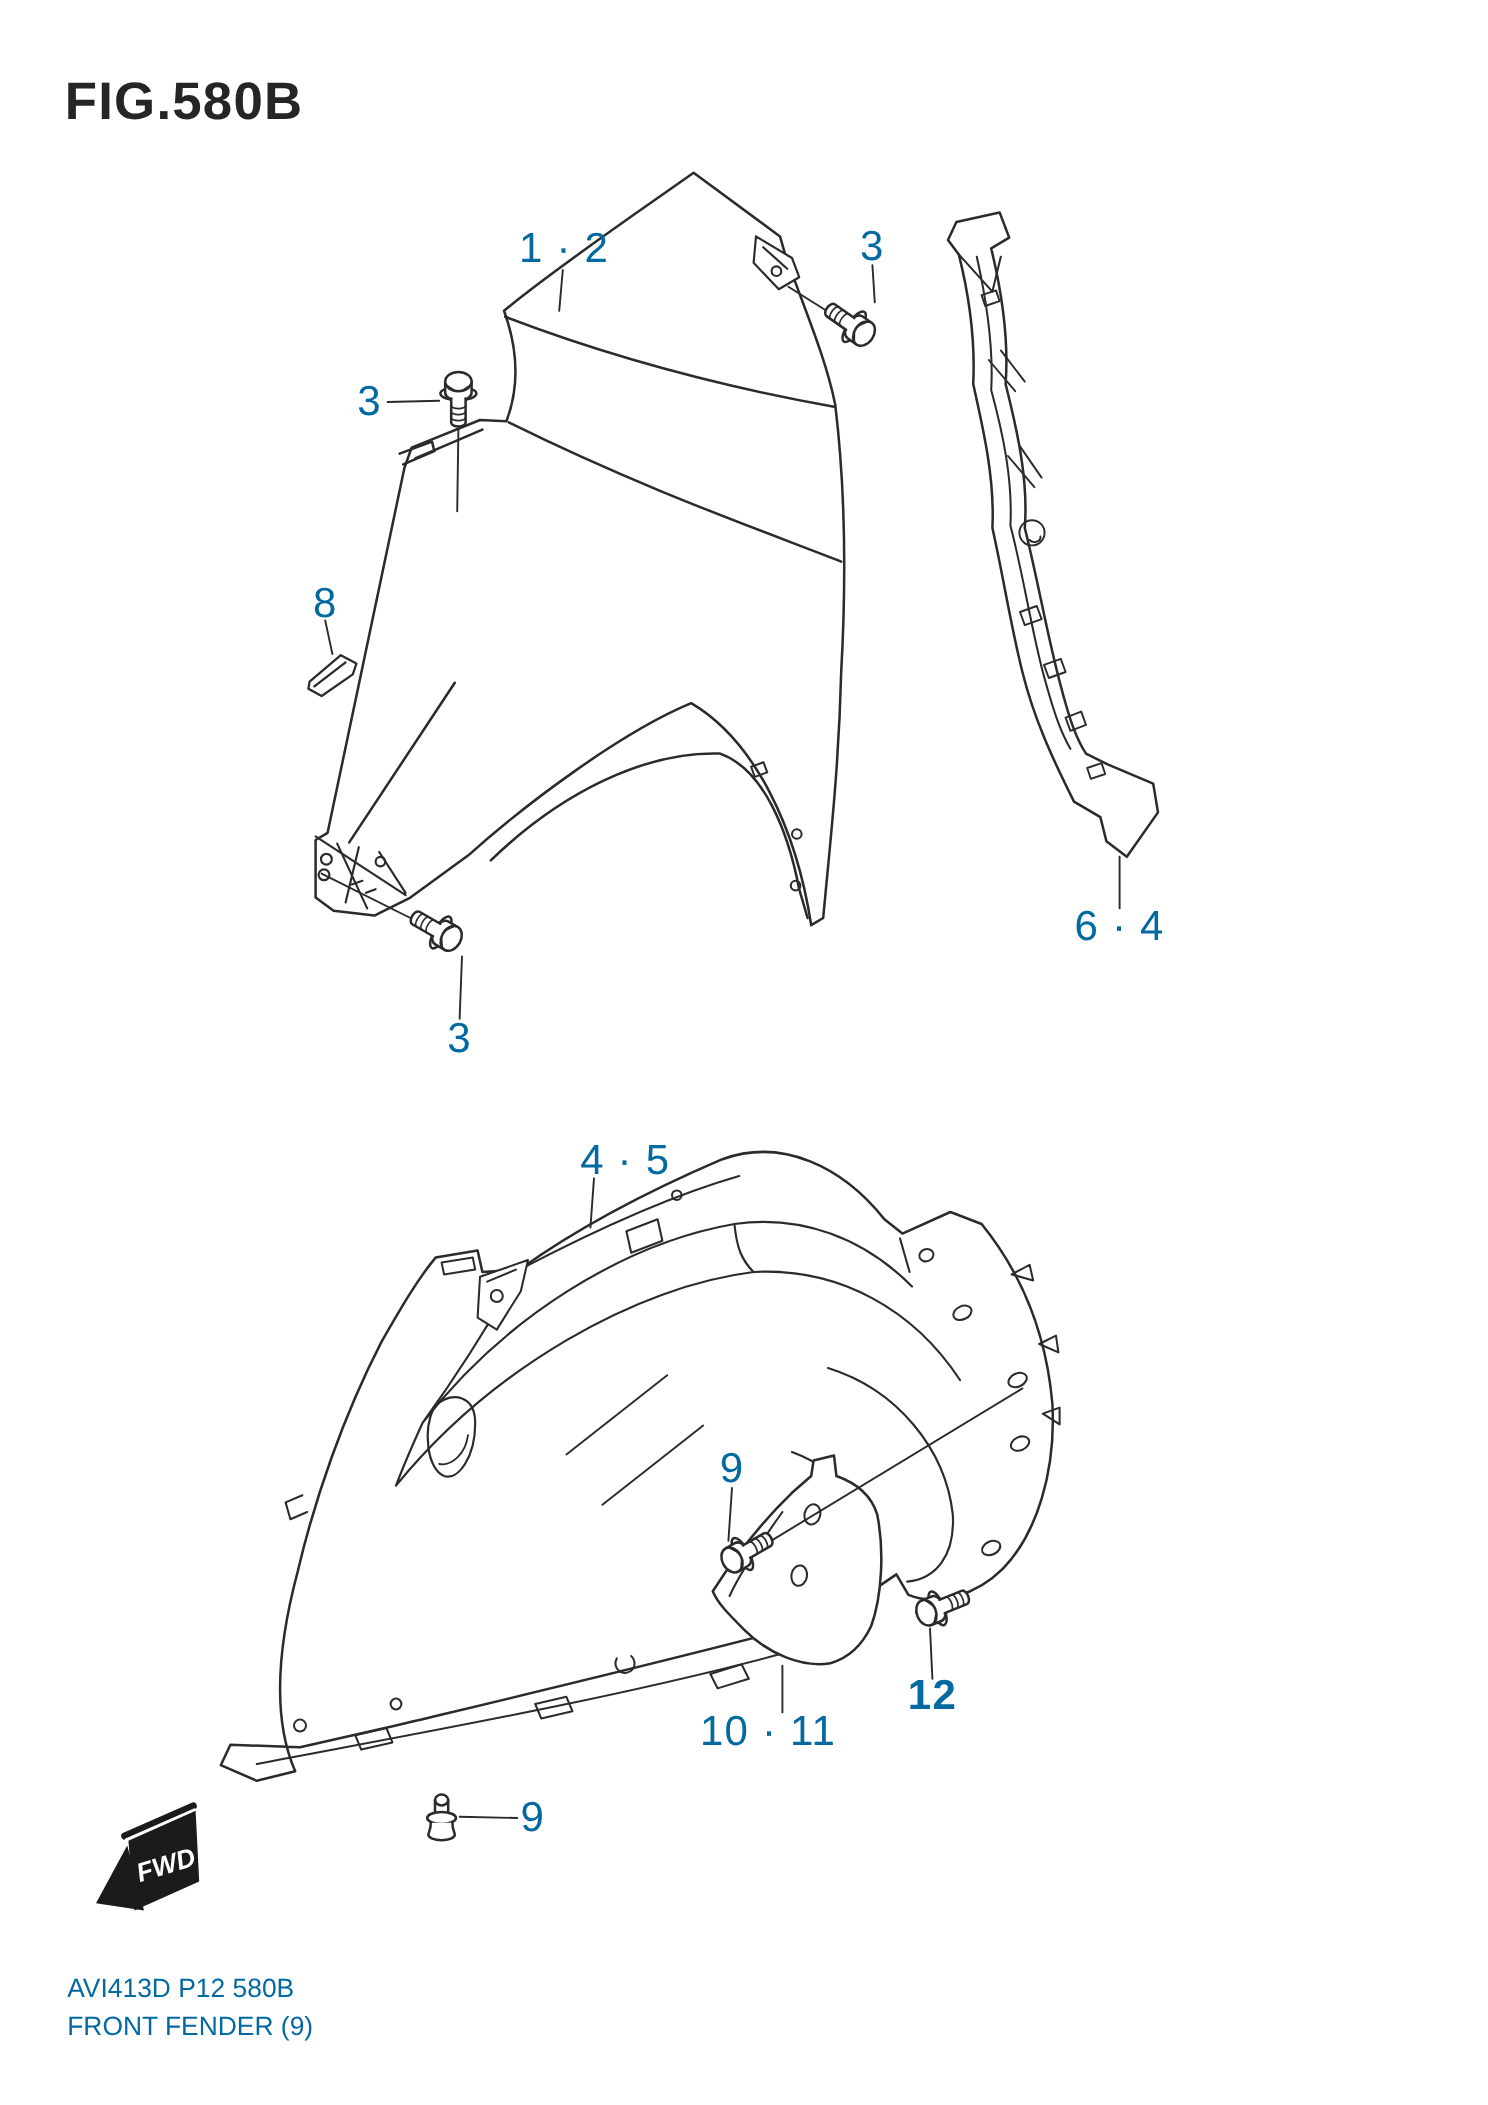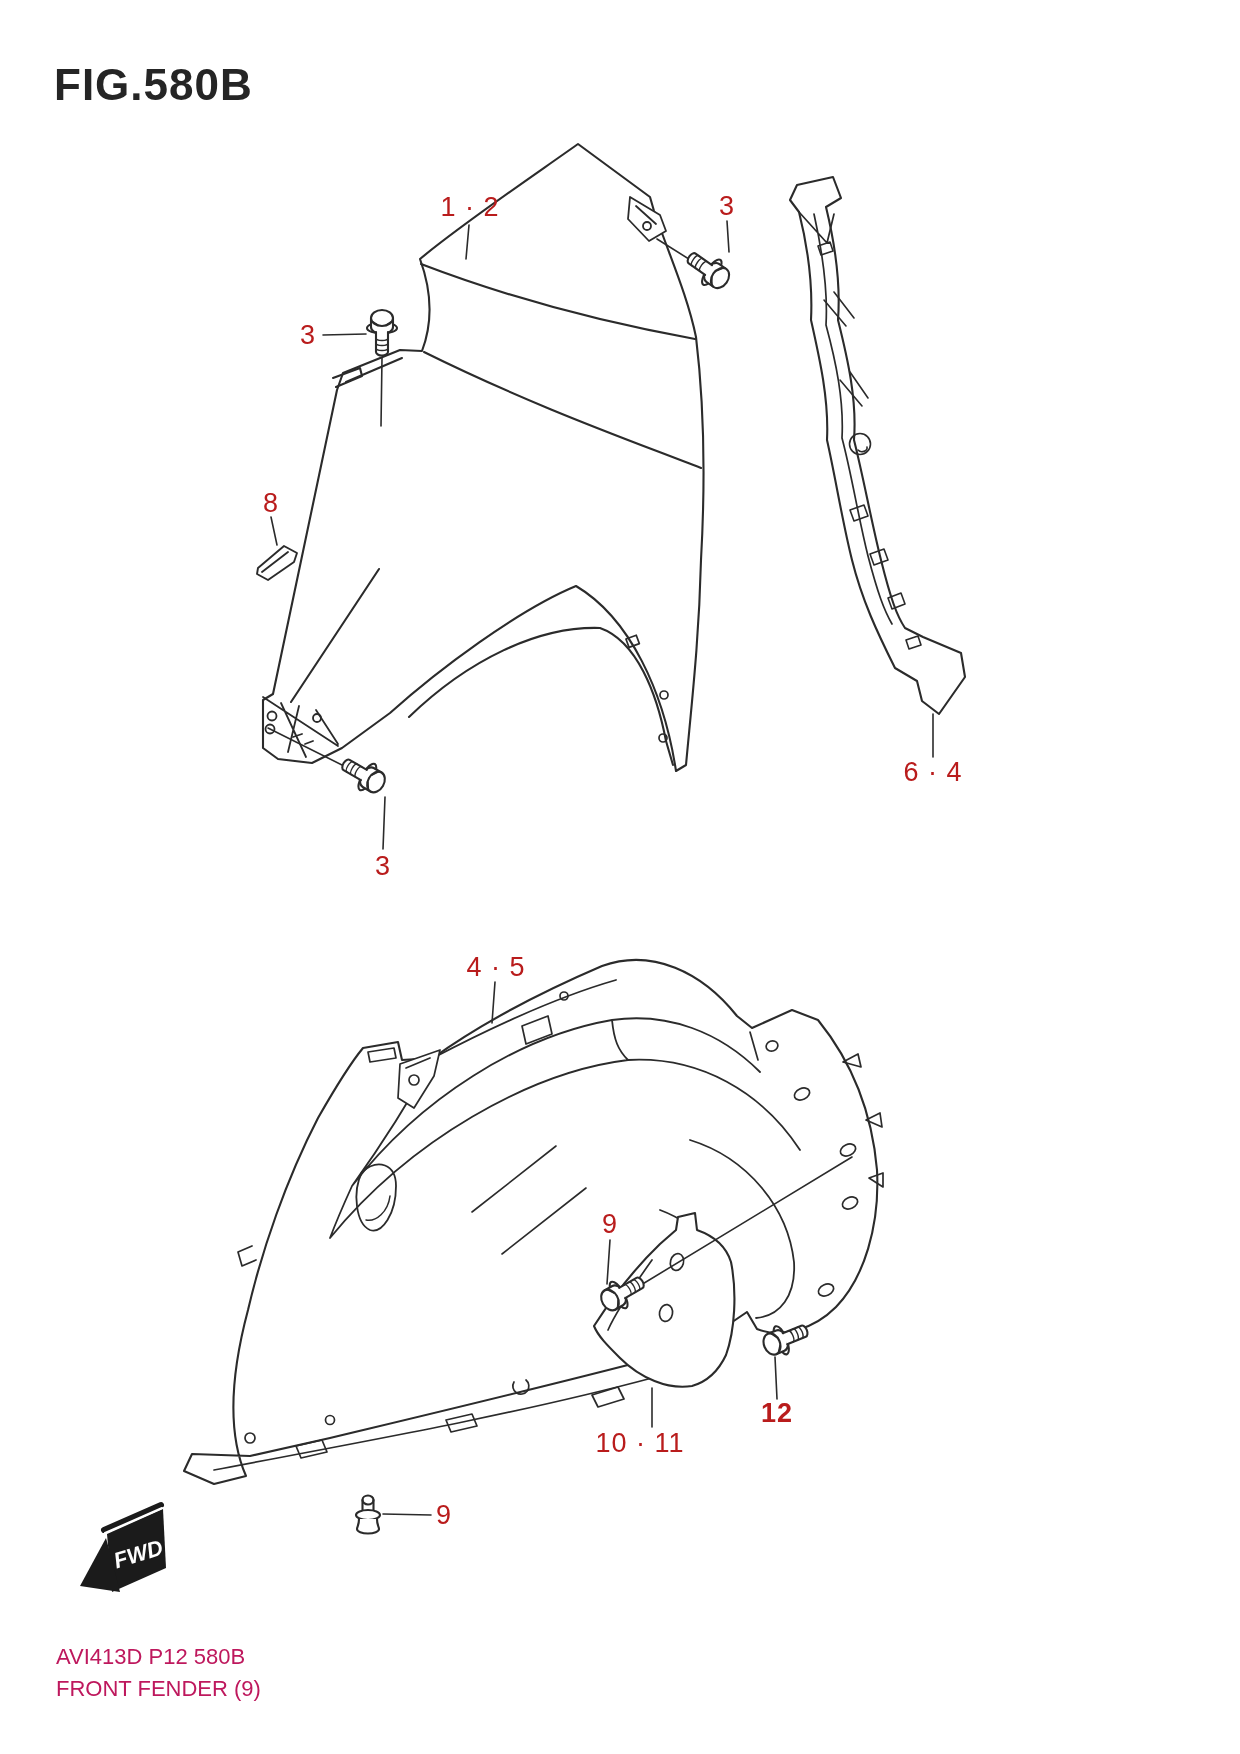--- a/index.html
+++ b/index.html
@@ -1,34 +1,34 @@
 <!DOCTYPE html>
 <html><head>
 <meta charset="utf-8">
 <style>
   html,body{margin:0;padding:0;background:#ffffff;}
   #page{position:relative;width:1240px;height:1754px;background:#ffffff;overflow:hidden;
         font-family:"Liberation Sans", sans-serif;color:#1d1d1d;}
   #art{position:absolute;left:0;top:0;width:1240px;height:1754px;}
   .fig-title{position:absolute;left:54px;top:60px;font-size:44px;font-weight:600;
              letter-spacing:1px;color:#252525;}
-  .callout{position:absolute;transform:translate(-50%,-50%);font-size:27px;font-weight:500;
-           color:#b91c1c;white-space:nowrap;letter-spacing:1px;}
+  .callout{position:absolute;transform:translate(-50%,-50%);font-size:35px;font-weight:500;
+           color:#0369a1;white-space:nowrap;letter-spacing:1px;}
   .co-fender    {left:470px;top:207px;}
   .co-bolt-tr   {left:727px;top:206px;}
   .co-bolt-left {left:308px;top:335px;}
   .co-cushion   {left:271px;top:503px;}
   .co-protector {left:933px;top:772px;}
   .co-bolt-bot  {left:383px;top:866px;}
-  .co-liner     {left:496px;top:967px;}
+  .co-liner     {left:521px;top:967px;}
   .co-screw-mf  {left:610px;top:1224px;}
   .co-mudflap   {left:640px;top:1443px;}
   .co-clipbolt  {left:777px;top:1413px;font-weight:bold;}
   .co-clip-low  {left:444px;top:1515px;}
-  .footer{position:absolute;left:56px;top:1641px;font-size:22px;line-height:32px;color:#be185d;}
+  .footer{position:absolute;left:56px;top:1641px;font-size:22px;line-height:32px;color:#0369a1;}
   .footer div{white-space:nowrap;}
   svg *{vector-effect:non-scaling-stroke;}
 </style>
 </head>
 <body>
 
 <div id="page">
 
   <svg id="art" viewBox="0 0 1240 1754" fill="none" stroke="#2b2b2b" stroke-width="2.1" stroke-linejoin="round" stroke-linecap="round">
 

